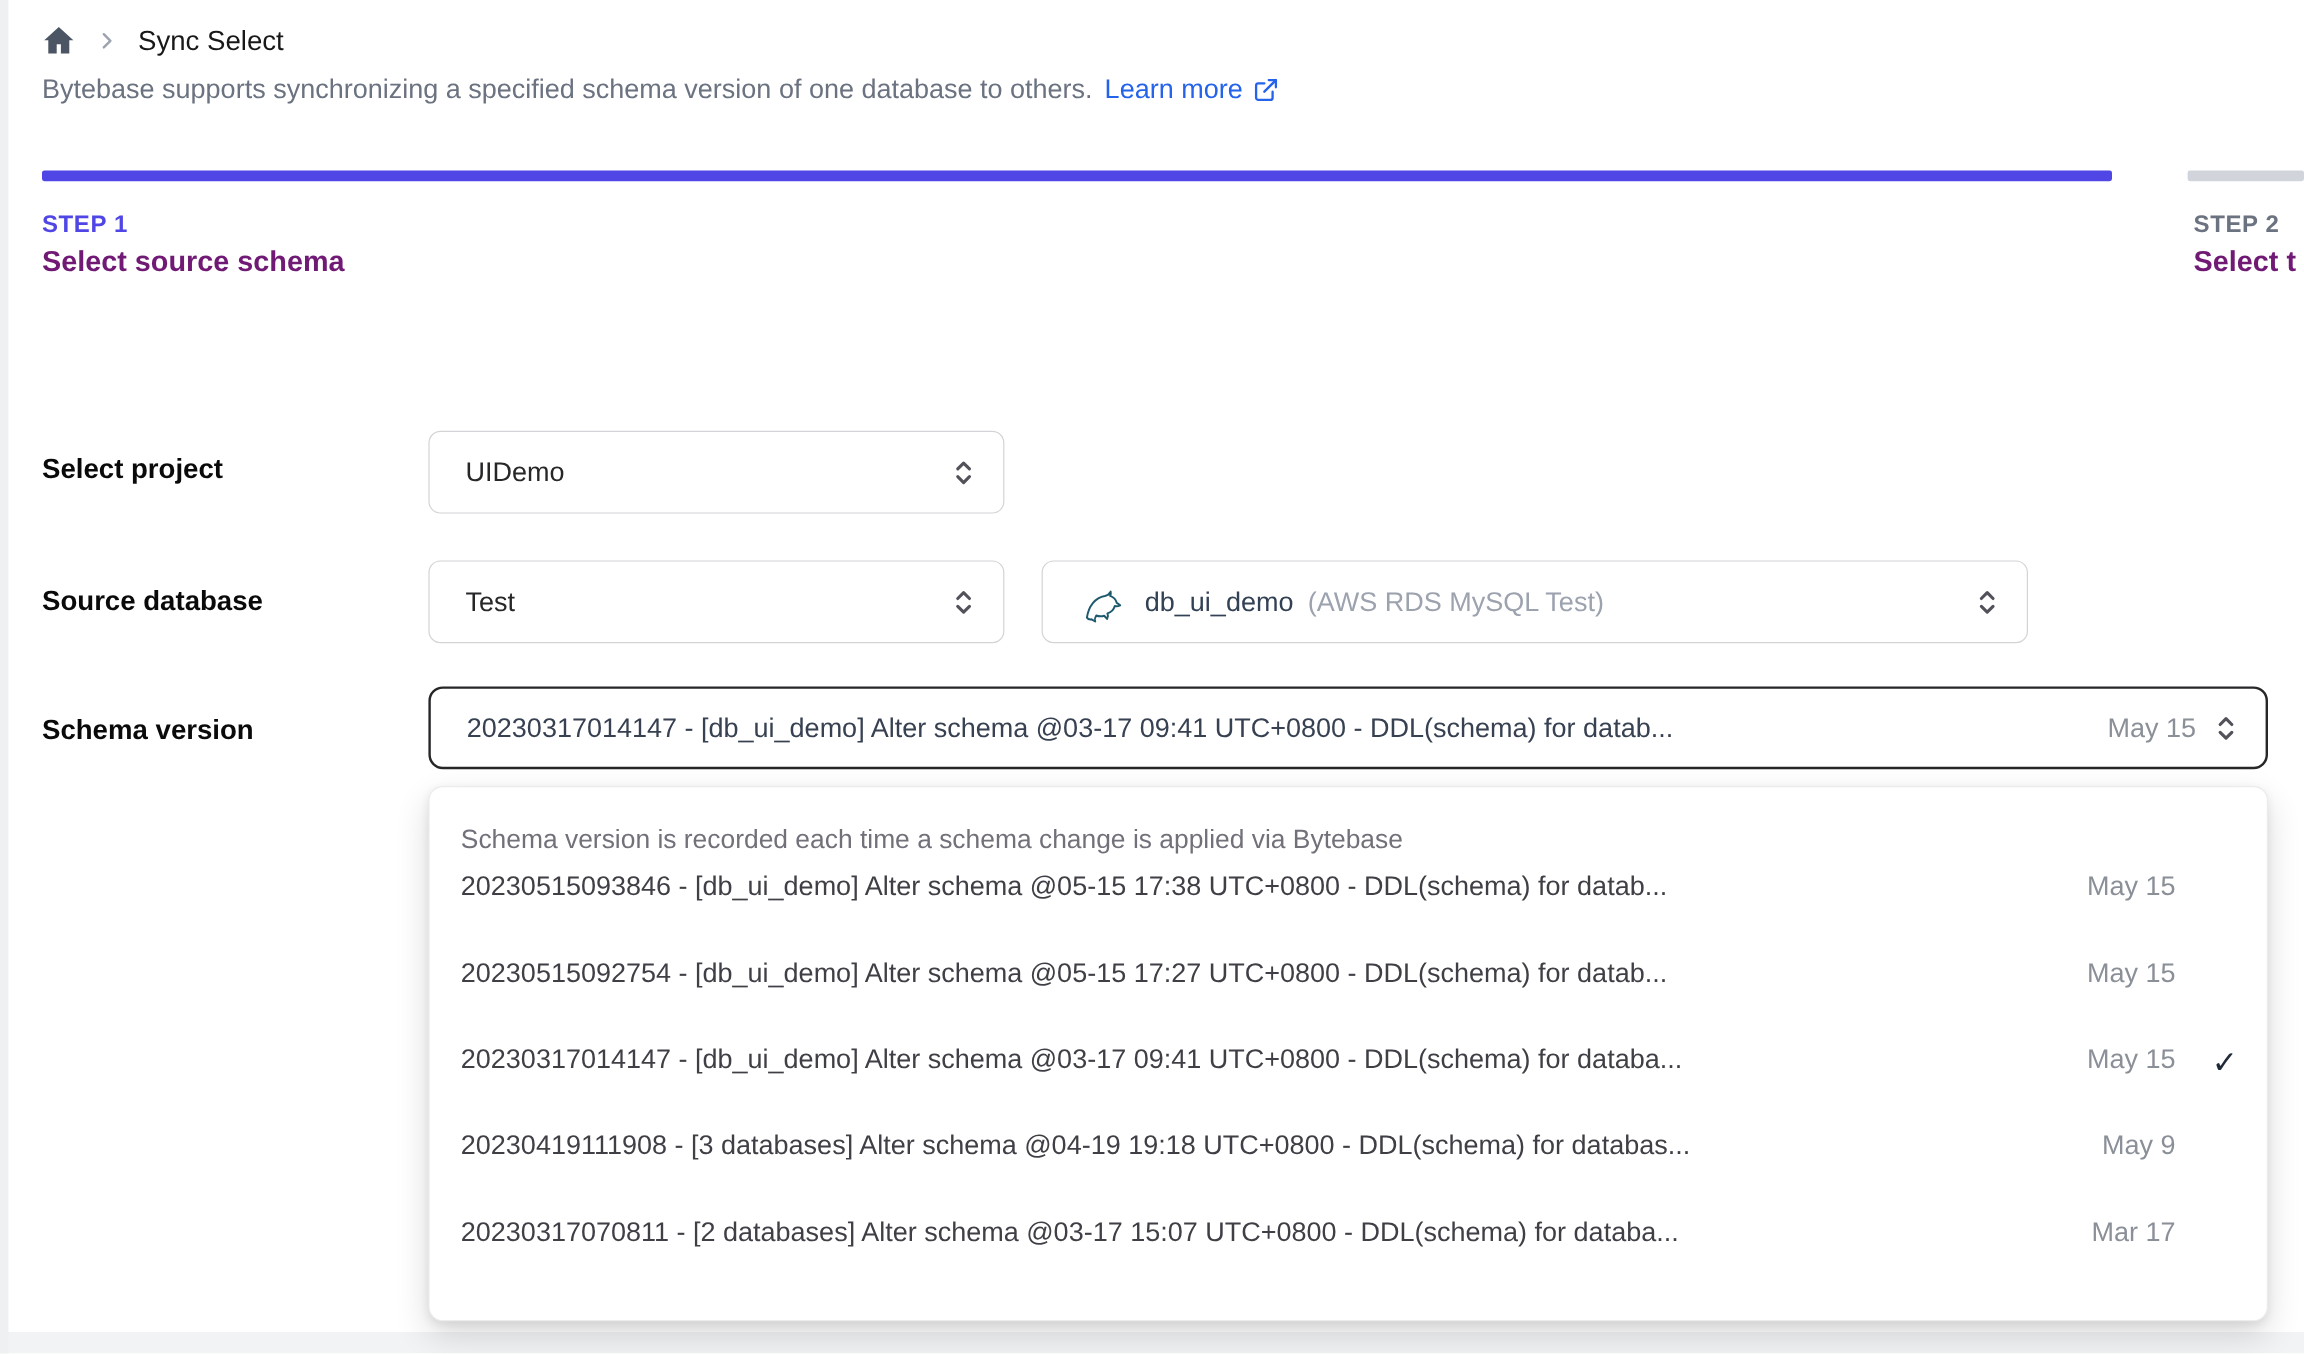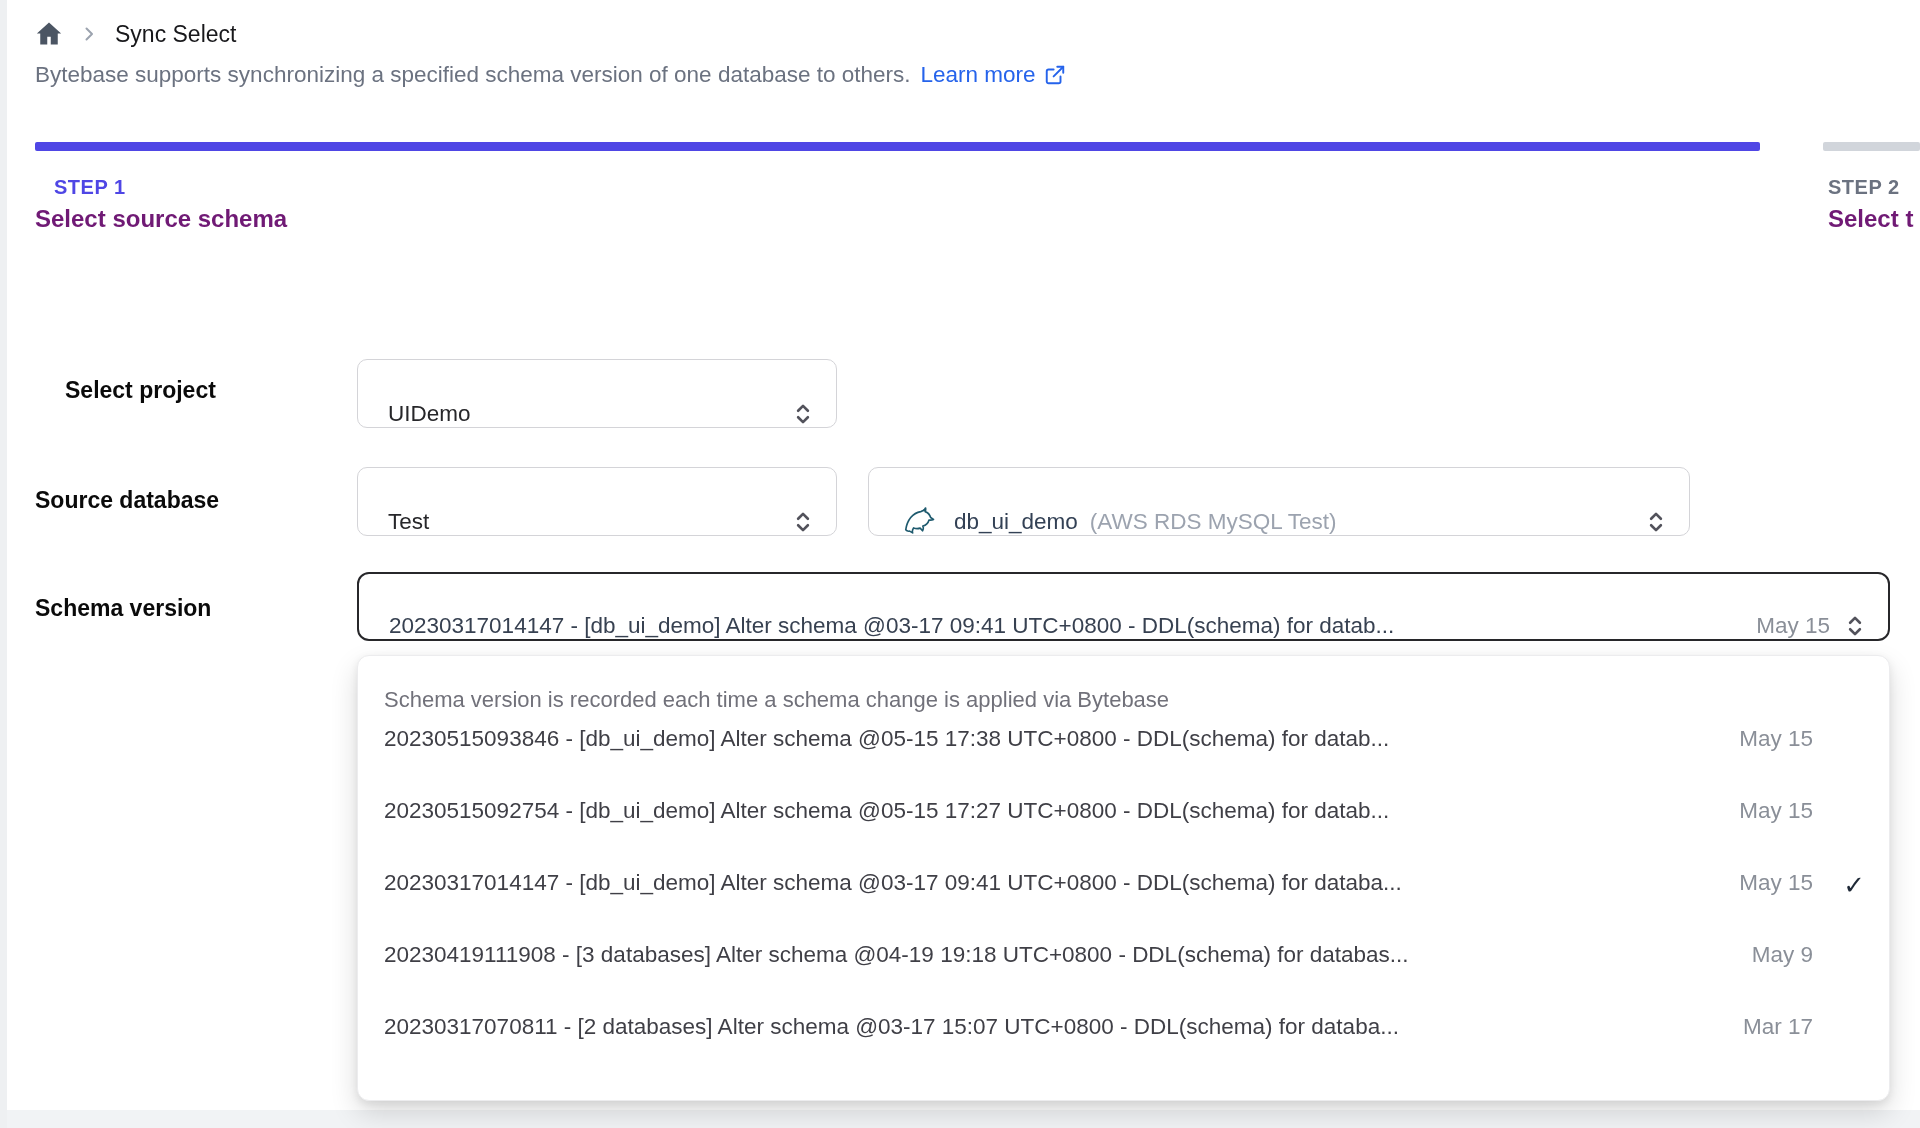--- a/index.html
+++ b/index.html
@@ -18,28 +18,28 @@
   .crumb-sep{display:flex;align-items:center;color:#9ca3af;}
   .page-title{font-size:23px;font-weight:500;color:#18181b;}
   
   .intro{left:35px;top:62px;font-size:22.5px;color:#6b7280;display:flex;align-items:center;gap:10px;white-space:nowrap;}
   .intro a{color:#2563eb;text-decoration:none;display:inline-flex;align-items:center;gap:8px;cursor:pointer;}
   
   .bar{top:142px;height:9px;border-radius:2px;}
   .bar-active{left:35px;width:1725px;background:#4f46e5;}
   .bar-next{left:1823px;width:97px;background:#d1d5db;}
   .step-label{top:176px;font-size:20px;font-weight:700;letter-spacing:.5px;}
-  .step-label.active{color:#4f46e5;margin-left:19px;}
+  .step-label.active{color:#4f46e5;}
   .step-label.inactive{color:#6b7280;}
   .step-title{top:205px;font-size:24px;font-weight:700;color:#701a75;white-space:nowrap;}
   
   .field-label{left:35px;font-size:23px;font-weight:700;color:#0a0a0a;}
   .select{
     box-sizing:border-box;height:69px;border:1.5px solid #d4d4d8;border-radius:10px;
-    background:#fff;display:flex;align-items:flex-end;padding:0 22px 0 30px;cursor:pointer;
+    background:#fff;display:flex;align-items:center;padding:0 22px 0 30px;cursor:pointer;
     font-size:22.5px;color:#27272a;
   }
   .select .grow{flex:1;}
   .select-caret{flex:none;margin-left:14px;display:flex;align-items:center;}
   .select.focused{border:2.5px solid #27272a;border-radius:12px;}
   .db-name{font-weight:500;color:#334155;margin-left:16px;}
   .db-detail{color:#9ca3af;margin-left:12px;}
   .sv-value{color:#374151;overflow:hidden;white-space:nowrap;flex:1;}
   .sv-date{color:#8a8f98;margin-left:18px;flex:none;}
   
@@ -93,21 +93,21 @@
 </div>
 
 <div class="abs bar bar-active"></div>
 <div class="abs bar bar-next"></div>
 
 <div class="abs step-label active" style="left:35px;">STEP 1</div>
 <div class="abs step-title" style="left:35px;">Select source schema</div>
 <div class="abs step-label inactive" style="left:1828px;">STEP 2</div>
 <div class="abs step-title" style="left:1828px;">Select t</div>
 
-<div class="abs field-label" style="top:377px;margin-left:30px;">Select project</div>
+<div class="abs field-label" style="top:377px;">Select project</div>
 <div class="abs select" style="left:357px;top:359px;width:480px;">
   <span class="grow">UIDemo</span>
   <span class="select-caret">
     <svg width="22" height="26" viewBox="0 0 20 24" fill="none" stroke="#52525b" stroke-width="2.4" stroke-linecap="round" stroke-linejoin="round">
         <path d="M5.5 9 10 4.5 14.5 9"></path>
         <path d="M5.5 15 10 19.5 14.5 15"></path>
       </svg>
   </span>
 </div>
 

